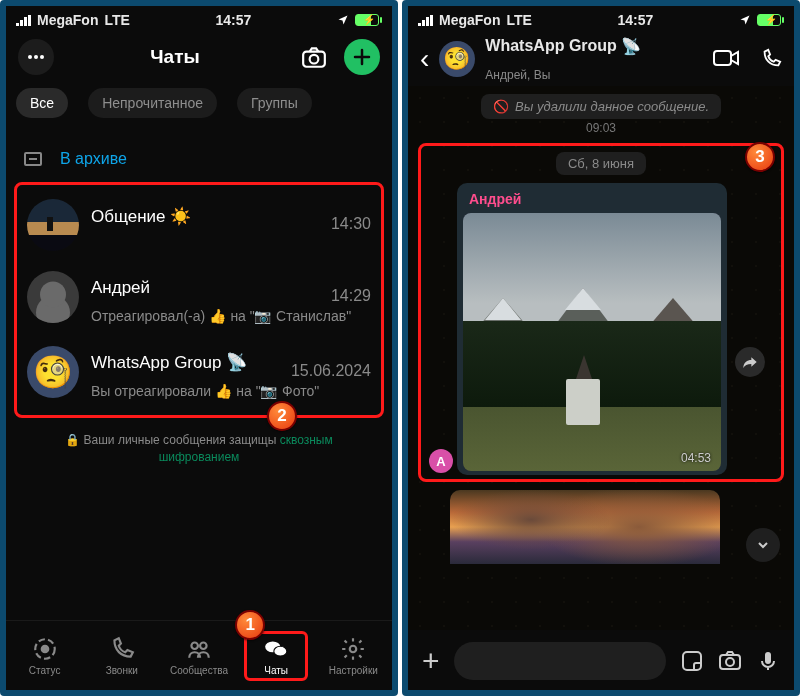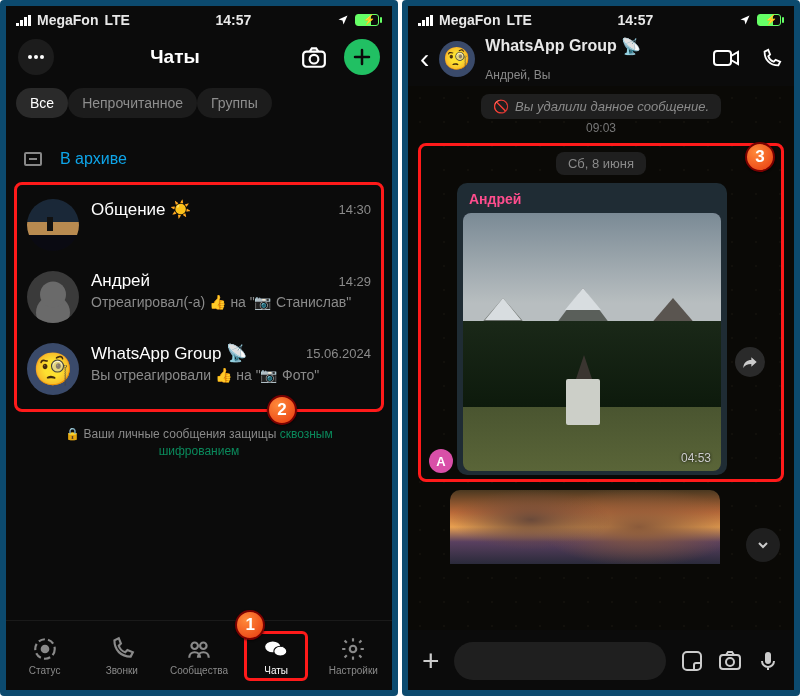--- a/index.html
+++ b/index.html
@@ -18,35 +18,35 @@
   .battery .tip{ width:2px; height:6px; background:#6f6; margin-left:1px; border-radius:1px;}
   .bolt{position:absolute; left:7px; top:-1px; font-size:10px; color:#000;}
   
   .hdr { display:flex; align-items:center; justify-content:space-between; padding: 6px 12px; height:50px;}
   .hdr .title { font-size:19px; font-weight:700; color:#fff; }
   .icon-btn { width:36px; height:36px; border-radius:50%; display:flex; align-items:center; justify-content:center; }
   .dark-circle{ background:#1c1c1c; }
   .green-circle{ background:#21c063; }
   .hdr-icons{ display:flex; gap:12px; align-items:center;}
   
-  .filters{ display:flex; gap:0; padding:0 10px; margin:6px 0 10px 0; }
+  .filters{ display:flex; gap:20px; padding:0 10px; margin:6px 0 10px 0; }
   .pill{ background:#1c1c1c; color:#8e8e8e; font-size:14px; padding:7px 14px; border-radius:18px;}
   .pill.active{ background:#2a2a2a; color:#fff;}
   
   .archive{ display:flex; align-items:center; gap:18px; padding:8px 18px; font-size:16px; color:#0ea5e9;margin-top:24px;}
   .archive .box{ width:18px; height:14px; border:2px solid #888; border-radius:2px; position:relative;}
   .archive .box::after{content:""; position:absolute; left:3px; right:3px; top:4px; height:2px; background:#888;}
   
   .chatlist{ border:3px solid #ff1a1a; border-radius:8px; margin:6px 8px 0 8px; padding:4px 2px; position:relative;}
   .chat{ display:flex; gap:12px; padding:10px 8px; align-items:flex-start; position:relative;}
   .avatar{ width:52px; height:52px; border-radius:50%; background:#444; flex-shrink:0; overflow:hidden; position:relative;}
   .chat-body{ flex:1; min-width:0;}
   .chat-top{ display:flex; justify-content:space-between; align-items:center;}
   .chat-name{ font-size:17px; font-weight:400; color:#fff; white-space:nowrap; overflow:hidden; text-overflow:ellipsis;}
-  .chat-time{ font-size:13px; color:#8a8a8a; white-space:nowrap; margin-left:8px;}
+  .chat-time{ font-size:16px; color:#8a8a8a; white-space:nowrap; margin-left:8px;margin-top:16px;}
   .chat-sub{ font-size:14px; color:#8a8a8a; line-height:1.35; margin-top:2px;}
   .chat-icons{ display:inline-flex; gap:8px; color:#666; margin-left:6px;}
   .badge-num{ position:absolute; width:30px; height:30px; border-radius:50%; background:radial-gradient(circle at 35% 30%, #ff8a3a, #e83a0f); color:#fff; font-weight:700; display:flex; align-items:center; justify-content:center; font-size:17px; border:2px solid #7a0000; box-shadow:0 1px 2px rgba(0,0,0,.6);}
   
   .enc{ text-align:center; font-size:12px; color:#8a8a8a; padding:14px 30px; line-height:1.4;}
   .enc .link{ color:#0a8a5c;}
   
   .tabbar{ position:absolute; bottom:0; left:0; right:0; height:70px; background:#0b0b0b; display:flex; justify-content:space-around; align-items:center; border-top:1px solid #1a1a1a;}
   .tab{ display:flex; flex-direction:column; align-items:center; gap:3px; color:#8a8a8a; font-size:10px; position:relative; width:64px;}
   .tab.active{ color:#fff;}

